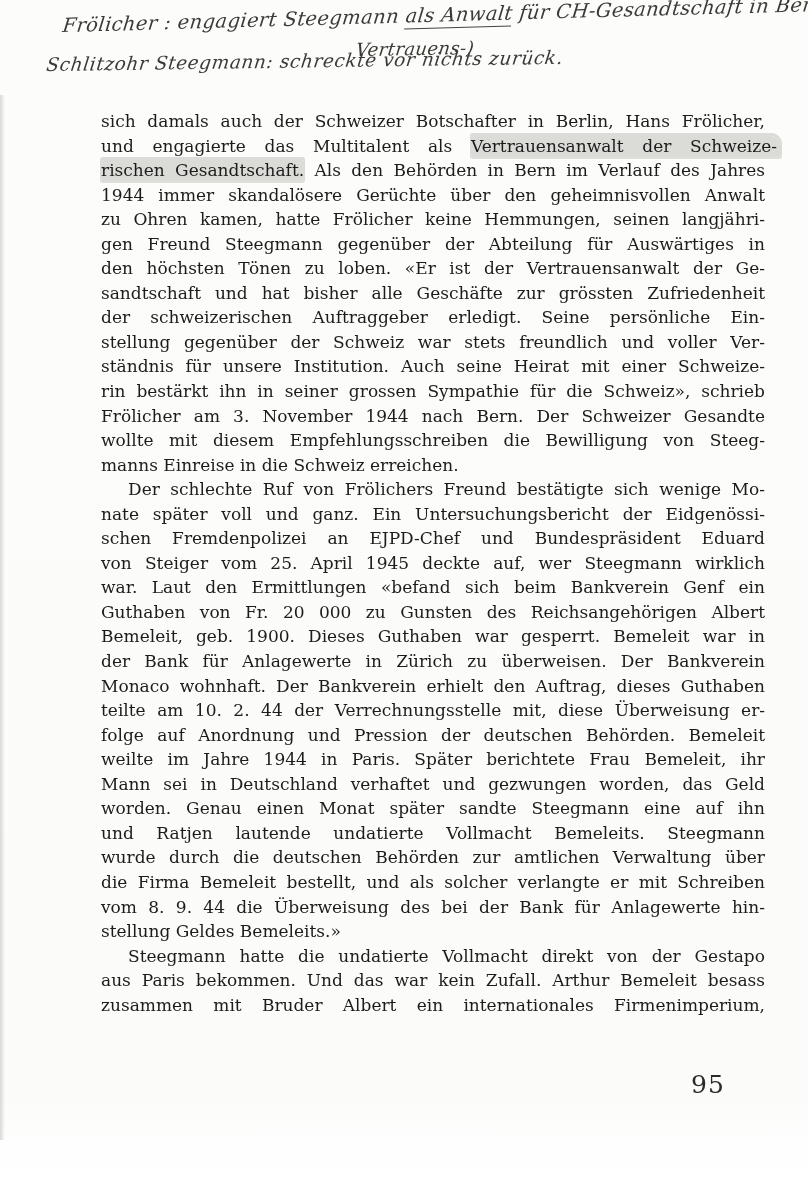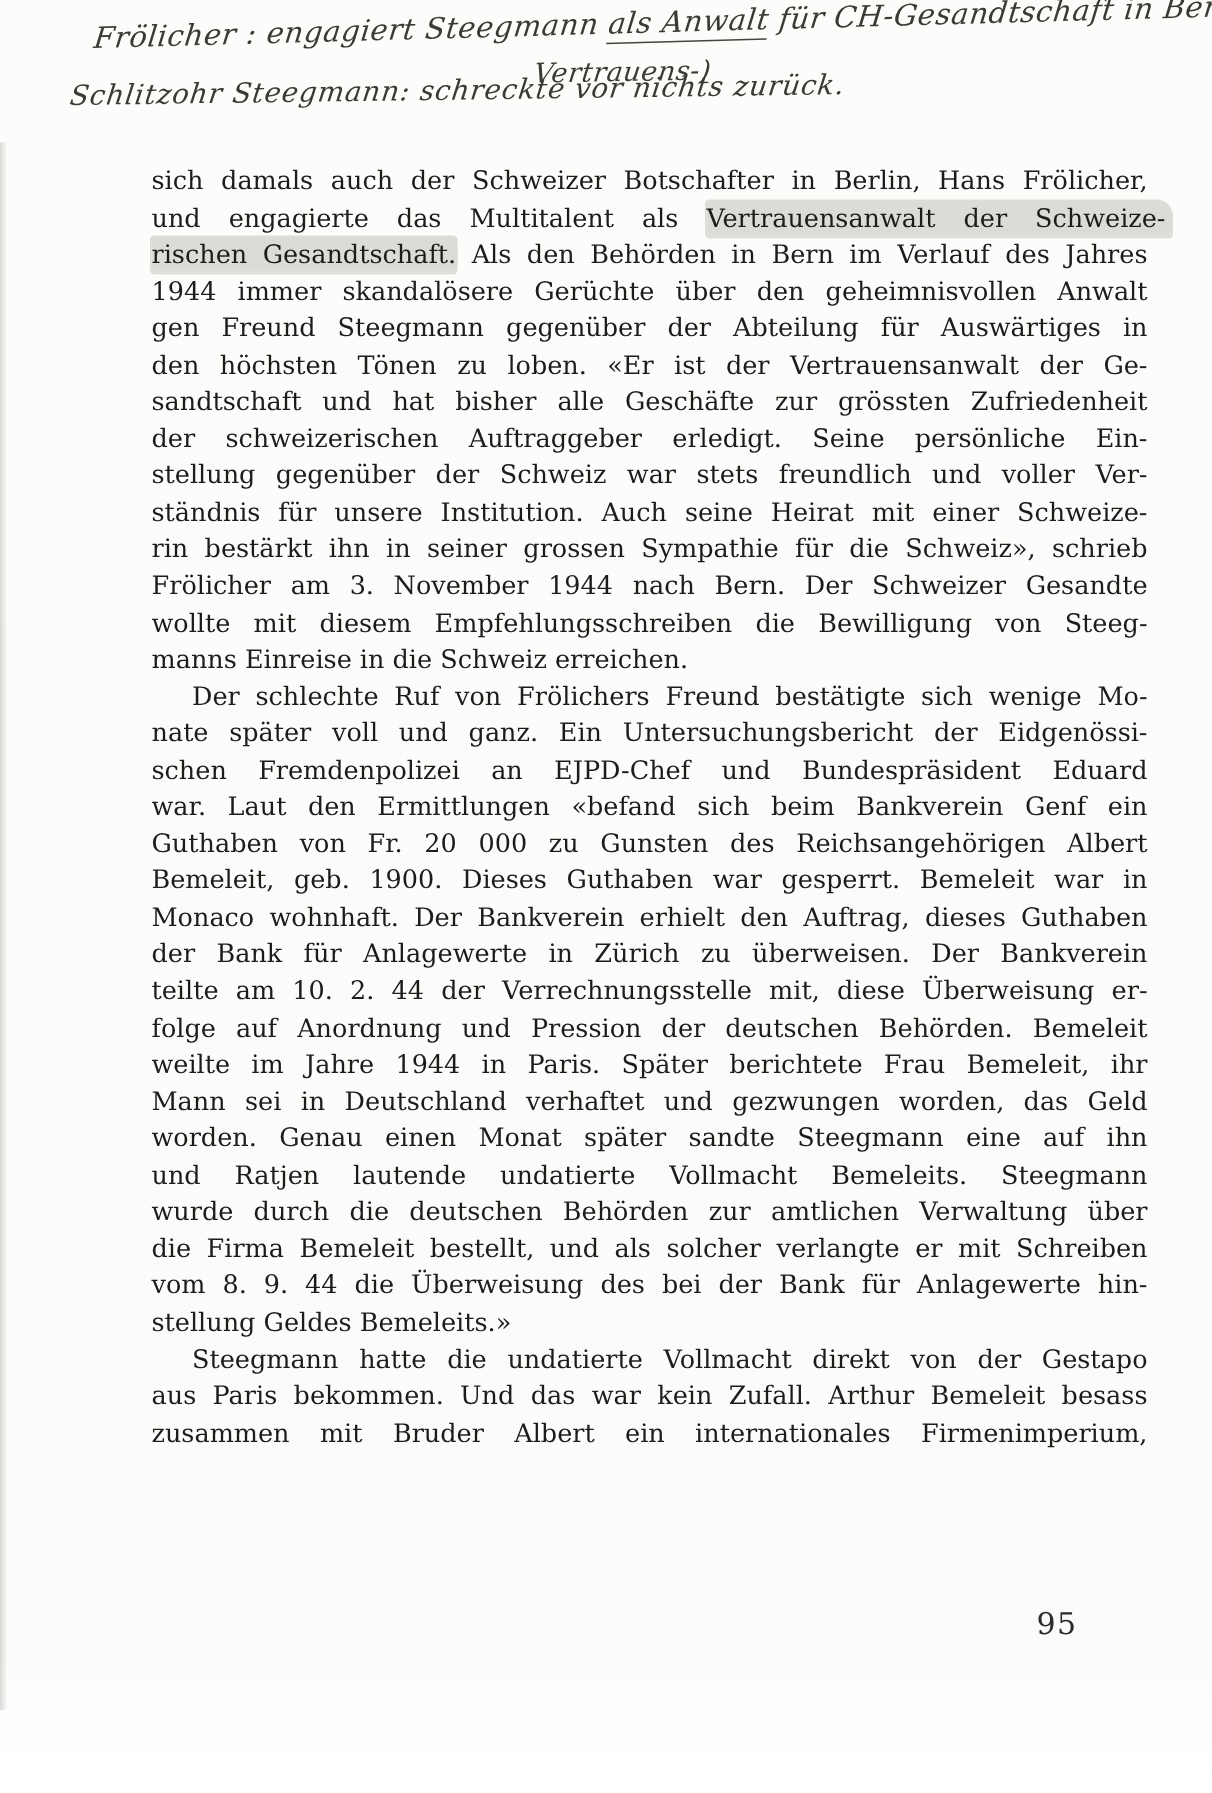--- a/index.html
+++ b/index.html
@@ -67,21 +67,21 @@
     background: #dbdbd7;
     box-shadow: 0 -2px 0 1px #dbdbd7, 0 2px 0 1px #dedeDA;
     border-radius: 2px;
   }
   .highlight.bleed {
     padding-right: 4px; margin-right: -16px;
     border-top-right-radius: 10px; border-bottom-right-radius: 2px;
   }
   .page-number {
     position: absolute; left: 691px; top: 1070px;
-    font-size: 20px; letter-spacing: 1px;
+    font-size: 25px; letter-spacing: 1px;
     color: #2b2a29;
   }
 </style>
 </head>
 <body>
 
 <div class="page">
 
   <div class="scan-edge"></div>
 
@@ -89,38 +89,40 @@
     <div class="hw-line1"><span>Frölicher : engagiert Steegmann </span><span class="hw-underline">als Anwalt</span><span> für CH-Gesandtschaft in Berlin.</span></div>
     <div class="hw-insert">Vertrauens-)</div>
     <div class="hw-line2">Schlitzohr Steegmann: schreckte vor nichts zurück.</div>
   </div>
 
   <div class="body-text" id="body-lines">
       <div class="line"><span>sich damals auch der Schweizer Botschafter in Berlin, Hans Frölicher,</span></div>
       <div class="line"><span>und engagierte das Multitalent als </span><span class="highlight bleed">Vertrauensanwalt der Schweize-</span></div>
       <div class="line"><span class="highlight">rischen Gesandtschaft.</span><span> Als den Behörden in Bern im Verlauf des Jahres</span></div>
       <div class="line"><span>1944 immer skandalösere Gerüchte über den geheimnisvollen Anwalt</span></div>
+      <div class="line"><span>zu Ohren kamen, hatte Frölicher keine Hemmungen, seinen langjähri-</span></div>
       <div class="line"><span>gen Freund Steegmann gegenüber der Abteilung für Auswärtiges in</span></div>
       <div class="line"><span>den höchsten Tönen zu loben. «Er ist der Vertrauensanwalt der Ge-</span></div>
       <div class="line"><span>sandtschaft und hat bisher alle Geschäfte zur grössten Zufriedenheit</span></div>
       <div class="line"><span>der schweizerischen Auftraggeber erledigt. Seine persönliche Ein-</span></div>
       <div class="line"><span>stellung gegenüber der Schweiz war stets freundlich und voller Ver-</span></div>
       <div class="line"><span>ständnis für unsere Institution. Auch seine Heirat mit einer Schweize-</span></div>
       <div class="line"><span>rin bestärkt ihn in seiner grossen Sympathie für die Schweiz», schrieb</span></div>
       <div class="line"><span>Frölicher am 3. November 1944 nach Bern. Der Schweizer Gesandte</span></div>
       <div class="line"><span>wollte mit diesem Empfehlungsschreiben die Bewilligung von Steeg-</span></div>
       <div class="line para-end"><span>manns Einreise in die Schweiz erreichen.</span></div>
       <div class="line indent"><span>Der schlechte Ruf von Frölichers Freund bestätigte sich wenige Mo-</span></div>
       <div class="line"><span>nate später voll und ganz. Ein Untersuchungsbericht der Eidgenössi-</span></div>
       <div class="line"><span>schen Fremdenpolizei an EJPD-Chef und Bundespräsident Eduard</span></div>
+      <div class="line"><span>von Steiger vom 25. April 1945 deckte auf, wer Steegmann wirklich</span></div>
       <div class="line"><span>war. Laut den Ermittlungen «befand sich beim Bankverein Genf ein</span></div>
       <div class="line"><span>Guthaben von Fr. 20 000 zu Gunsten des Reichsangehörigen Albert</span></div>
       <div class="line"><span>Bemeleit, geb. 1900. Dieses Guthaben war gesperrt. Bemeleit war in</span></div>
+      <div class="line"><span>der Bank für Anlagewerte in Zürich zu überweisen. Der Bankverein</span></div>
       <div class="line"><span>Monaco wohnhaft. Der Bankverein erhielt den Auftrag, dieses Guthaben</span></div>
-      <div class="line"><span>der Bank für Anlagewerte in Zürich zu überweisen. Der Bankverein</span></div>
       <div class="line"><span>teilte am 10. 2. 44 der Verrechnungsstelle mit, diese Überweisung er-</span></div>
       <div class="line"><span>folge auf Anordnung und Pression der deutschen Behörden. Bemeleit</span></div>
       <div class="line"><span>weilte im Jahre 1944 in Paris. Später berichtete Frau Bemeleit, ihr</span></div>
       <div class="line"><span>Mann sei in Deutschland verhaftet und gezwungen worden, das Geld</span></div>
       <div class="line"><span>worden. Genau einen Monat später sandte Steegmann eine auf ihn</span></div>
       <div class="line"><span>und Ratjen lautende undatierte Vollmacht Bemeleits. Steegmann</span></div>
       <div class="line"><span>wurde durch die deutschen Behörden zur amtlichen Verwaltung über</span></div>
       <div class="line"><span>die Firma Bemeleit bestellt, und als solcher verlangte er mit Schreiben</span></div>
       <div class="line"><span>vom 8. 9. 44 die Überweisung des bei der Bank für Anlagewerte hin-</span></div>
       <div class="line para-end"><span>stellung Geldes Bemeleits.»</span></div>

